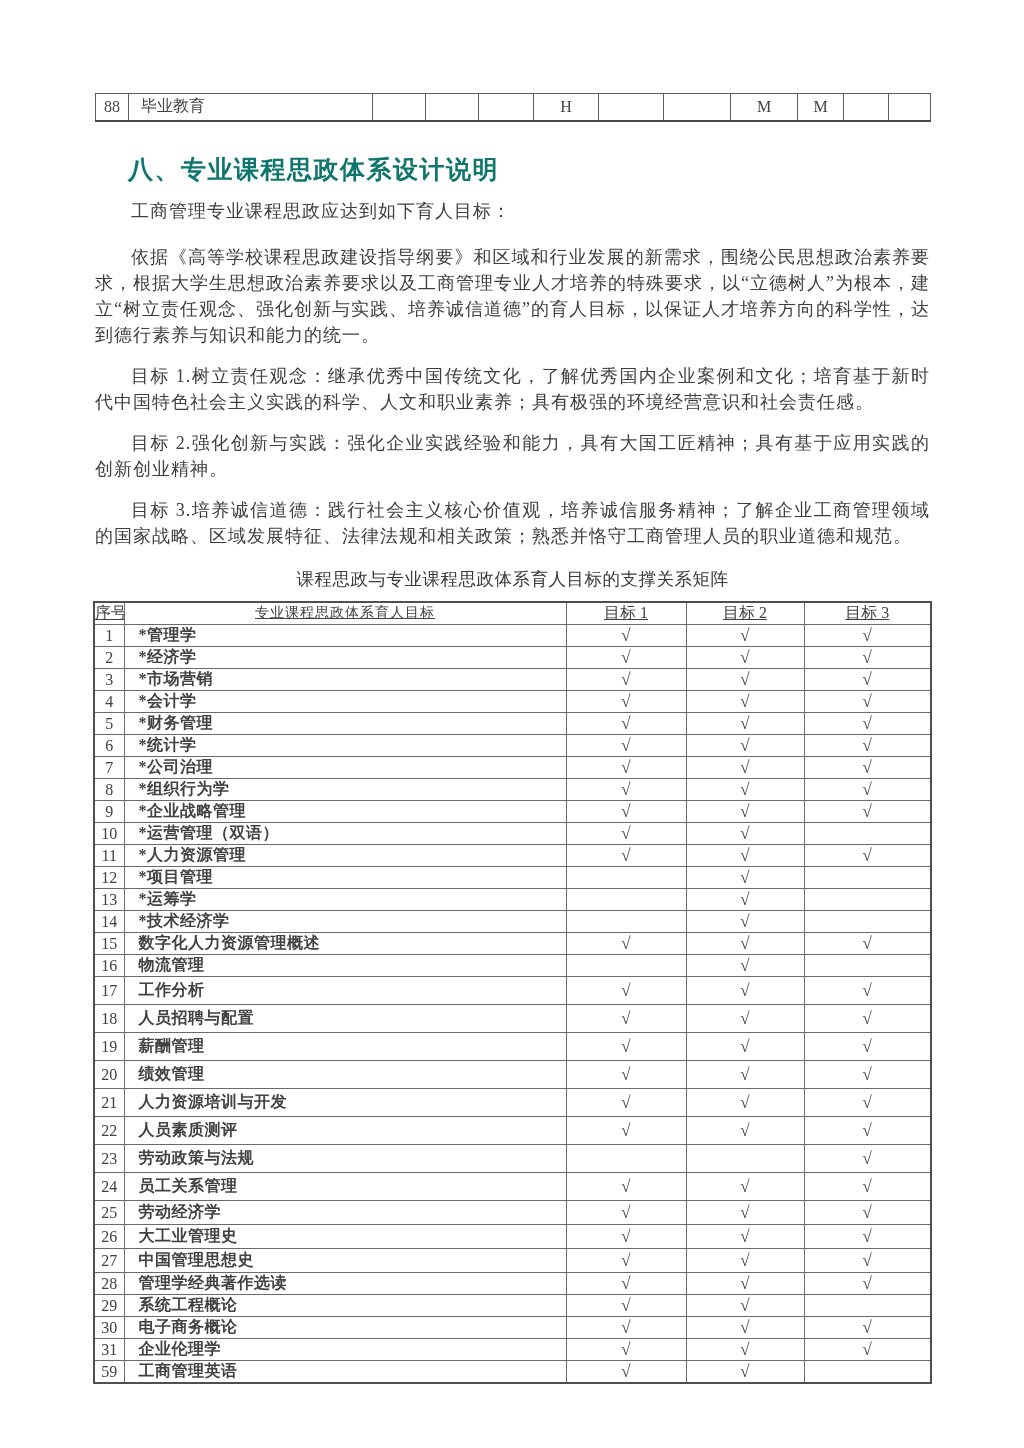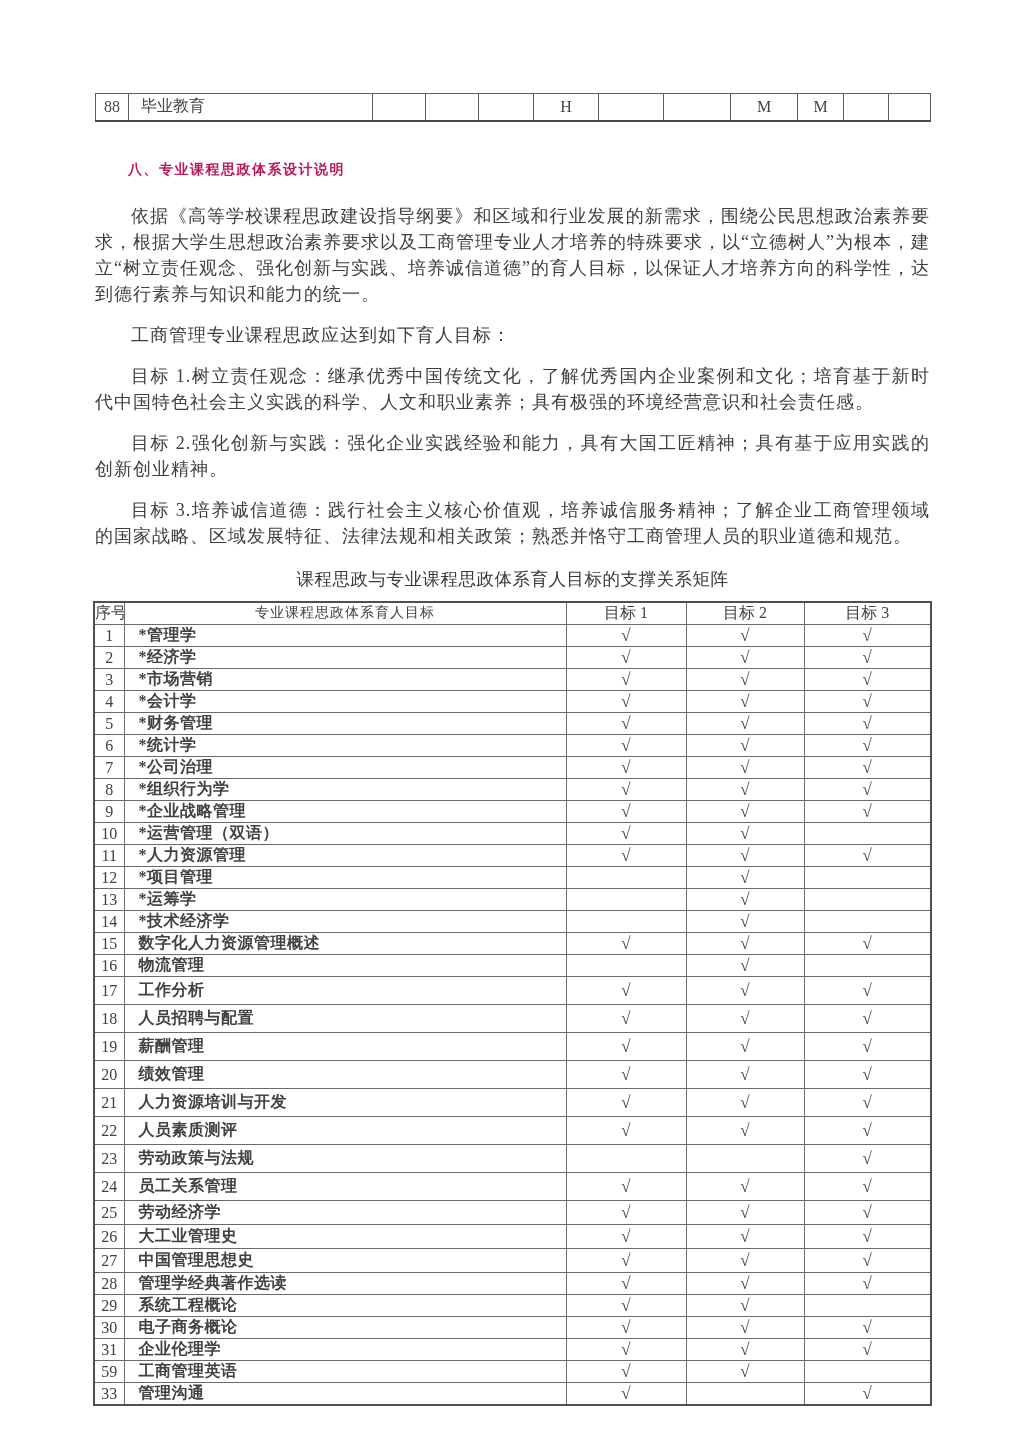--- a/index.html
+++ b/index.html
@@ -35,23 +35,23 @@
     overflow: hidden;
     white-space: nowrap;
   }
   table.top-table { border-bottom: 2px solid #4a4a4a; }
   table.top-table td.l { text-align: left; padding-left: 12px; }
 
   
   h2.heading {
     margin: 33px 0 0 33px;
     font-family: "Liberation Sans", "DejaVu Sans", sans-serif;
-    font-size: 14px;
+    font-size: 25px;
     font-weight: 700;
-    color: #be185d;
+    color: #0f766e;
     letter-spacing: 1.5px;
     line-height: 28px;
   }
 
   
   p.body-p {
     width: 835px;
     margin: 15px 0 0 0;
     font-size: 18px;
     line-height: 26px;
@@ -82,21 +82,21 @@
     border: 2px solid #4f4f4f;
     font-size: 16px;
     color: #424242;
   }
   table.matrix th, table.matrix td {
     border: 1px solid #6a6a6a;
     padding: 0;
     overflow: hidden;
     white-space: nowrap;
   }
-  table.matrix thead tr { height: 23px; }
+  table.matrix thead tr { height: 23px; text-decoration: underline; }
   table.matrix th { font-weight: normal; text-align: center; font-size: 16px; }
   table.matrix th.main { font-size: 14px; letter-spacing: 1px; }
   table.matrix tbody tr { height: 21px; }
   table.matrix tbody tr:nth-child(n+17):nth-child(-n+24) { height: 28px; }
   table.matrix tbody tr:nth-child(n+25):nth-child(-n+27) { height: 24px; }
   table.matrix tbody tr:nth-child(n+28) { height: 22px; }
   table.matrix td.c { text-align: center; }
   table.matrix td.course { text-align: left; padding-left: 14px; letter-spacing: 0.5px; font-weight: bold; }
   table.matrix td.chk { font-size: 17px; color: #4a4a4a; }
 </style>
@@ -134,22 +134,22 @@
           <td>M</td>
           <td>M</td>
           <td></td>
           <td></td>
         </tr>
       </tbody>
     </table>
 
     <h2 class="heading">八、专业课程思政体系设计说明</h2>
 
+    <p class="body-p">工商管理专业课程思政应达到如下育人目标：</p>
     <p class="body-p first">依据《高等学校课程思政建设指导纲要》和区域和行业发展的新需求，围绕公民思想政治素养要求，根据大学生思想政治素养要求以及工商管理专业人才培养的特殊要求，以“立德树人”为根本，建立“树立责任观念、强化创新与实践、培养诚信道德”的育人目标，以保证人才培养方向的科学性，达到德行素养与知识和能力的统一。</p>
-    <p class="body-p">工商管理专业课程思政应达到如下育人目标：</p>
     <p class="body-p">目标 1.树立责任观念：继承优秀中国传统文化，了解优秀国内企业案例和文化；培育基于新时代中国特色社会主义实践的科学、人文和职业素养；具有极强的环境经营意识和社会责任感。</p>
     <p class="body-p">目标 2.强化创新与实践：强化企业实践经验和能力，具有大国工匠精神；具有基于应用实践的创新创业精神。</p>
     <p class="body-p">目标 3.培养诚信道德：践行社会主义核心价值观，培养诚信服务精神；了解企业工商管理领域的国家战略、区域发展特征、法律法规和相关政策；熟悉并恪守工商管理人员的职业道德和规范。</p>
 
     <div class="caption">课程思政与专业课程思政体系育人目标的支撑关系矩阵</div>
 
     <table class="matrix">
       <colgroup>
         <col style="width:30px">
           <col style="width:442px">
@@ -384,24 +384,17 @@
     <td class="c chk">√</td>
     <td class="c chk">√</td>
   </tr>
           <tr>
     <td class="c">59</td>
     <td class="course">工商管理英语</td>
     <td class="c chk">√</td>
     <td class="c chk">√</td>
     <td class="c chk"></td>
   </tr>
-          <tr>
-    <td class="c">33</td>
-    <td class="course">管理沟通</td>
-    <td class="c chk">√</td>
-    <td class="c chk"></td>
-    <td class="c chk">√</td>
-  </tr>
         </tbody>
     </table>
 
   </div>
 </div>
 
 </body></html>

